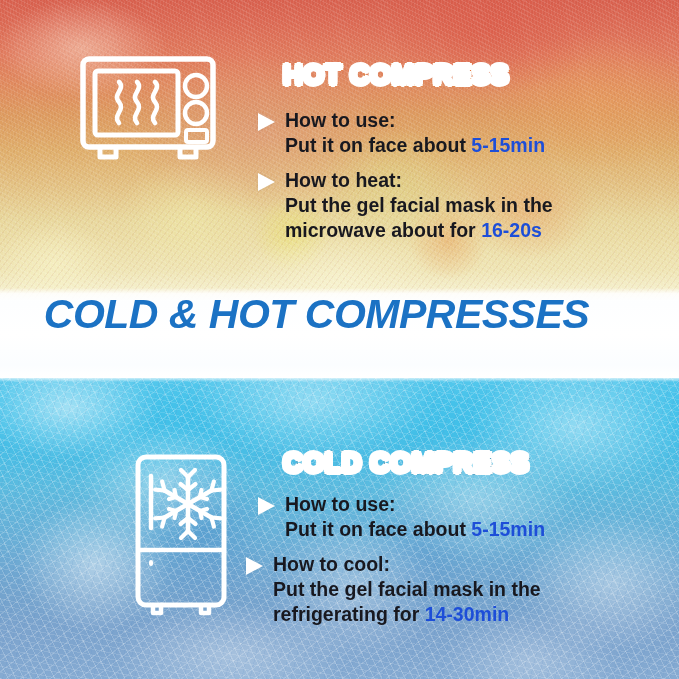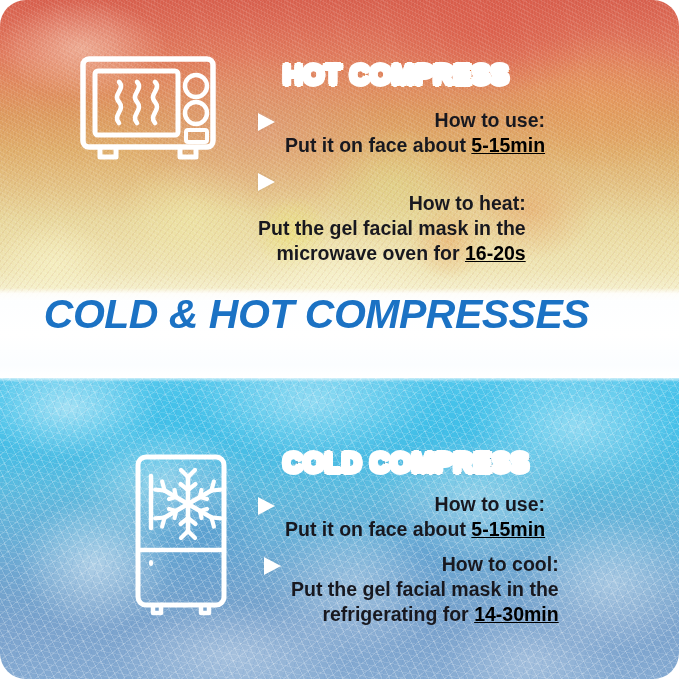--- a/index.html
+++ b/index.html
@@ -1,21 +1,21 @@
 <!DOCTYPE html>
 <html><head>
 <meta charset="utf-8">
 <style>
   html,body{margin:0;padding:0;}
   body{
     width:679px;height:679px;overflow:hidden;
     font-family:"Liberation Sans", sans-serif;
     background:#ffffff;
   }
-  #poster{position:relative;width:679px;height:679px;overflow:hidden;border-radius:26px;}
+  #poster{position:relative;width:679px;height:679px;overflow:hidden;}
 
   
   .bg-layer{position:absolute;left:0;width:679px;}
 
   .hot-bg{
     top:0;height:300px;
     background:
       linear-gradient(180deg,
         #d8604e 0%,
         #dc6a54 8%,
@@ -143,42 +143,42 @@
     position:absolute;
     font-size:27px;font-weight:bold;letter-spacing:.6px;
     color:transparent;white-space:nowrap;
     -webkit-text-stroke:8px #ffffff;
     z-index:-1;
   }
   #hot-title-outer{left:283px;top:60px;}
   #cold-title-outer{left:283px;top:448px;}
 
   
-  .bullet{position:absolute;display:flex;align-items:flex-start;text-align:right;}
+  .bullet{position:absolute;display:flex;align-items:flex-start;}
   .arrow{
     width:0;height:0;flex:0 0 auto;
     border-top:9px solid transparent;
     border-bottom:9px solid transparent;
     border-left:17px solid #ffffff;
     margin-top:5px;margin-right:10px;
     filter:drop-shadow(0 0 1px rgba(0,0,0,.10));
   }
   .bullet-text{
     color:#18181f;
     font-size:19.5px;
     font-weight:bold;
     line-height:25px;
     white-space:nowrap;
   }
-  .hl{color:#000000;text-decoration:underline;}
+  .hl{color:#1d4ed8;}
 
   #hot-b1{left:258px;top:108px;}
-  #hot-b2{left:258px;top:168px;flex-direction:column;}
+  #hot-b2{left:258px;top:168px;}
   #cold-b1{left:258px;top:492px;}
-  #cold-b2{left:264px;top:552px;}
+  #cold-b2{left:246px;top:552px;}
 
   
   #main-banner{
     position:absolute;left:0;top:292px;width:633px;
     text-align:center;
   }
   .banner-line{
     font-size:41px;
     font-weight:bold;
     font-style:italic;
@@ -272,21 +272,21 @@
       <span>How to use:</span><br>
       <span>Put it on face about </span><span class="hl">5-15min</span>
     </span>
   </div>
 
   <div class="bullet" id="hot-b2">
     <span class="arrow"></span>
     <span class="bullet-text">
       <span>How to heat:</span><br>
       <span>Put the gel facial mask in the</span><br>
-      <span>microwave oven for </span><span class="hl">16-20s</span>
+      <span>microwave about for </span><span class="hl">16-20s</span>
     </span>
   </div>
 
   <div id="main-banner">
     <div class="banner-line" id="banner-line-1">COLD &amp; HOT COMPRESSES</div>
   </div>
 
   <div class="title-outer" id="cold-title-outer">COLD COMPRESS</div>
   <div class="section-title" id="cold-title">COLD COMPRESS</div>
 

